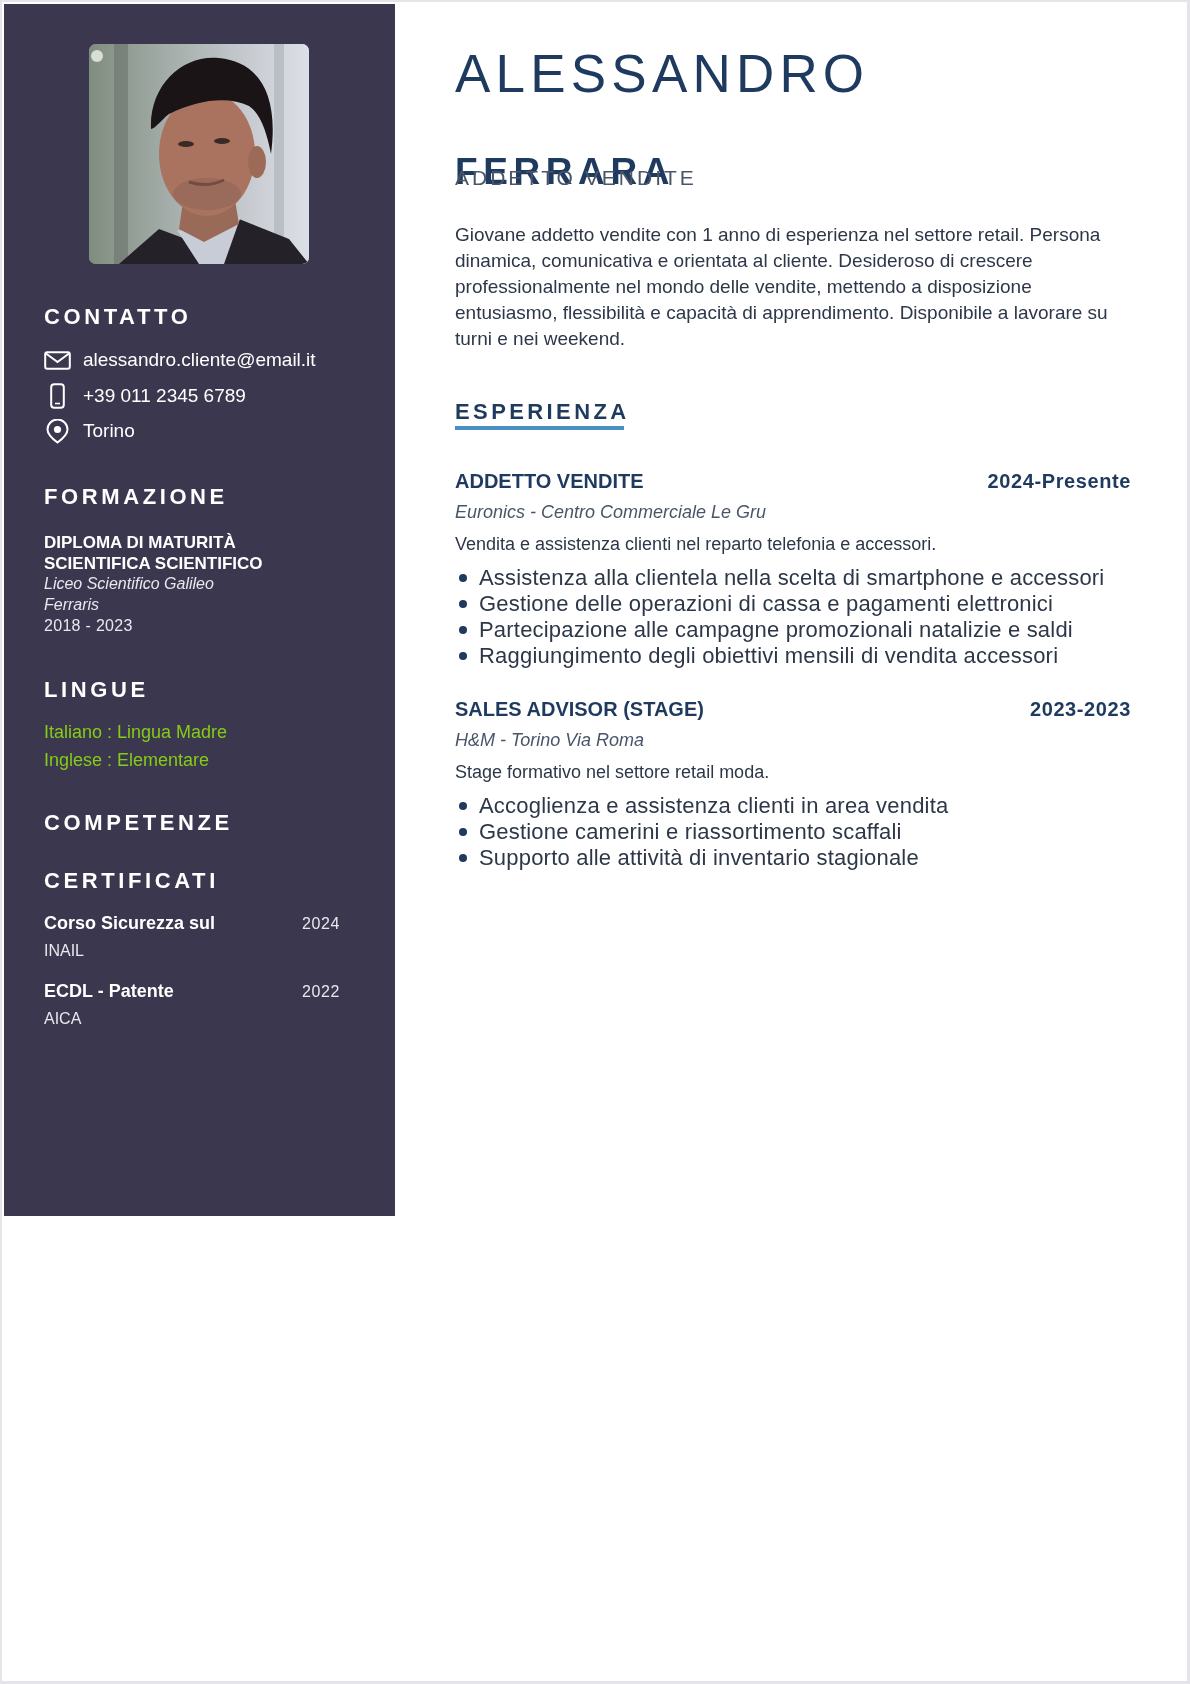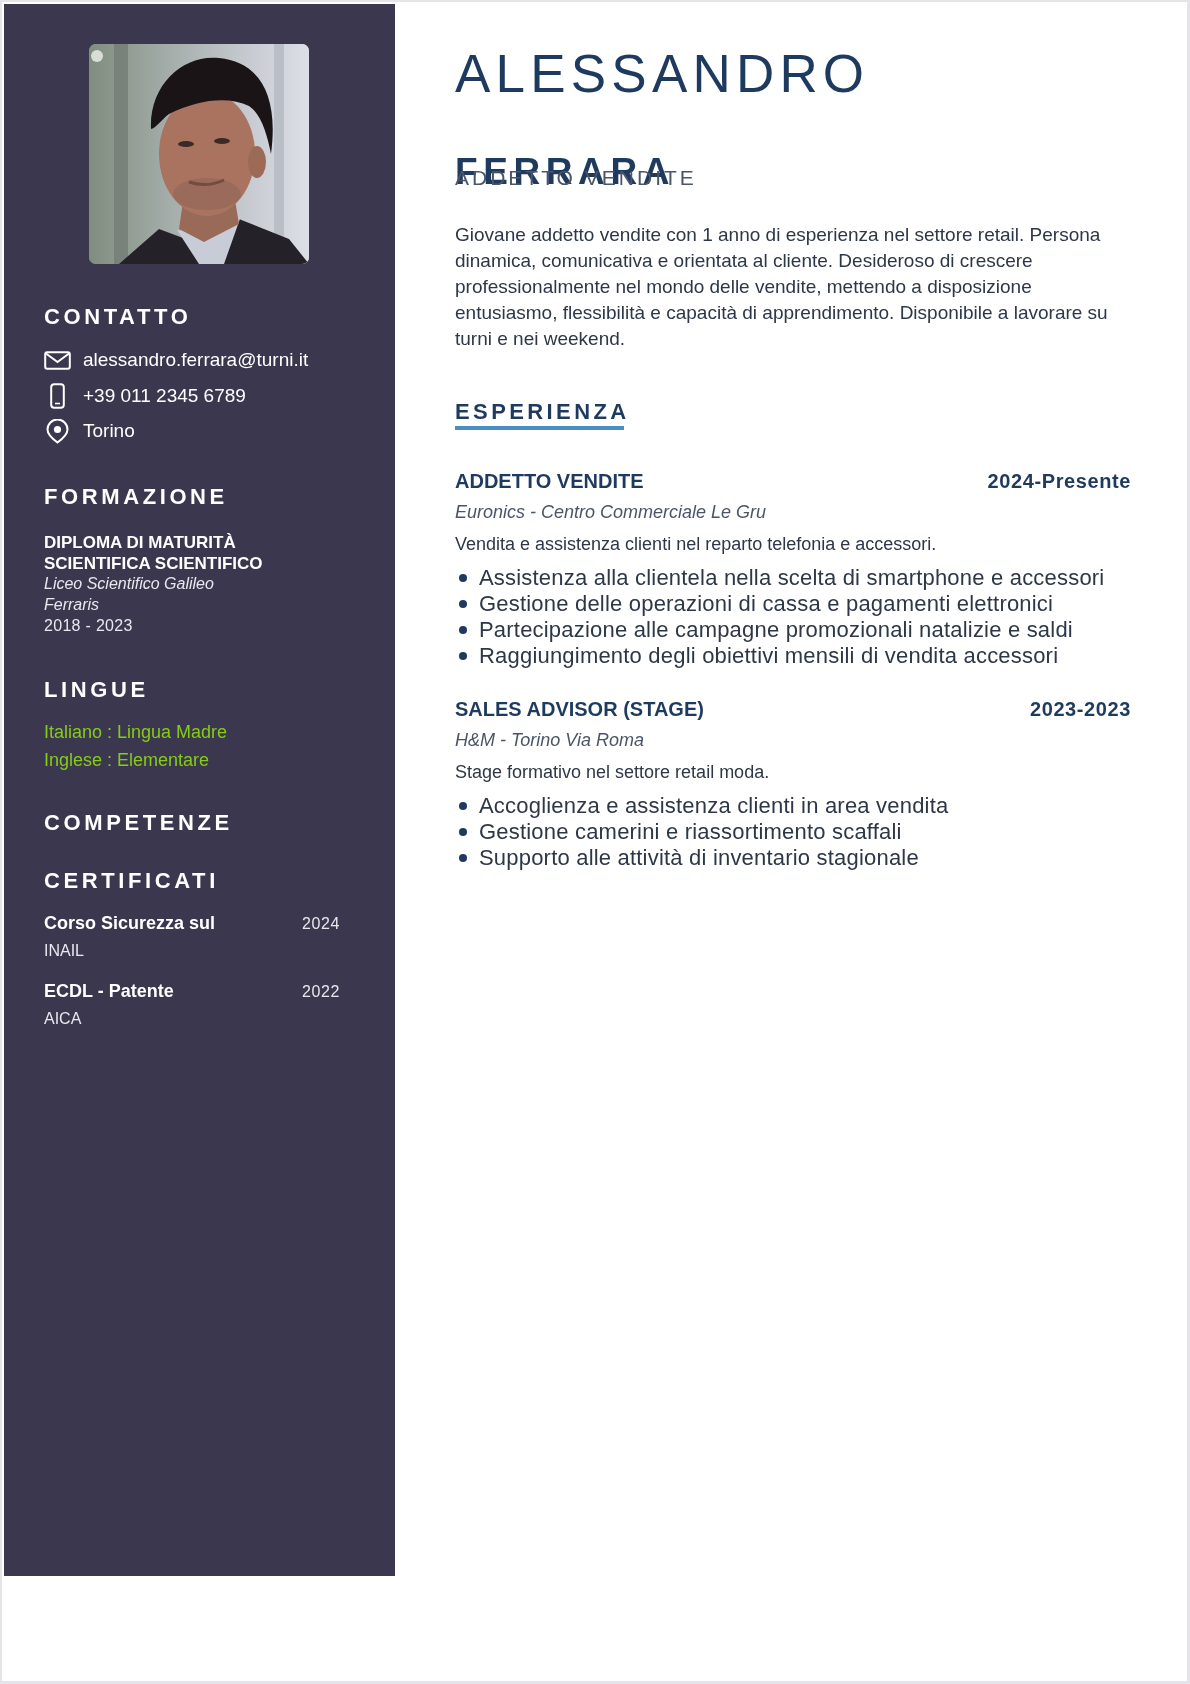--- a/index.html
+++ b/index.html
@@ -5,21 +5,21 @@
   * { box-sizing: border-box; margin: 0; padding: 0; }
   html, body { width: 1190px; height: 1684px; background: #ffffff; overflow: hidden; }
   body { position: relative; font-family: "Liberation Sans", "DejaVu Sans", sans-serif; }
   .page {
     position: absolute; left: 0; top: 0; width: 1190px; height: 1684px;
     border-top: 2px solid #e4e4ea; border-left: 2px solid #e4e4ea;
     border-bottom: 3px solid #e4e4ea; border-right: 3px solid #e4e4ea;
     background: #fff;
   }
   .sidebar {
-    position: absolute; left: 2px; top: 2px; width: 391px; height: 1572px;
+    position: absolute; left: 2px; top: 2px; width: 391px; height: 1212px;
     background: #3b374f; color: #ffffff;
   }
   .photo {
     position: absolute; left: 85px; top: 40px; width: 220px; height: 220px;
     border-radius: 7px; overflow: hidden;
     background: linear-gradient(90deg, #8d9a8c 0%, #a9b3ae 30%, #c9ccd2 70%, #d8dbe2 100%);
   }
   .photo svg { width: 100%; height: 100%; display: block; }
   .sb-h {
     position: absolute; left: 40px; font-weight: 700; font-size: 22px;
@@ -112,21 +112,21 @@
 
     <div class="sb-h" style="top:300px;">CONTATTO</div>
 
     <div class="contact-row" style="top:343px;">
       <span class="ico">
         <svg width="27" height="19" viewBox="0 0 27 19">
             <rect x="1.2" y="1.2" width="24.6" height="16.6" rx="2" fill="none" stroke="#fff" stroke-width="2"></rect>
             <path d="M2 2.5 L13.5 11 L25 2.5" fill="none" stroke="#fff" stroke-width="2"></path>
           </svg>
       </span>
-      <span class="txt">alessandro.ferrara@turni.it</span>
+      <span class="txt">alessandro.cliente@email.it</span>
     </div>
 
     <div class="contact-row" style="top:379px;">
       <span class="ico">
         <svg width="15" height="26" viewBox="0 0 15 26">
             <rect x="1.2" y="1.2" width="12.6" height="23.6" rx="3" fill="none" stroke="#fff" stroke-width="2"></rect>
             <line x1="5" y1="20.5" x2="10" y2="20.5" stroke="#fff" stroke-width="1.6"></line>
           </svg>
       </span>
       <span class="txt">+39 011 2345 6789</span>

